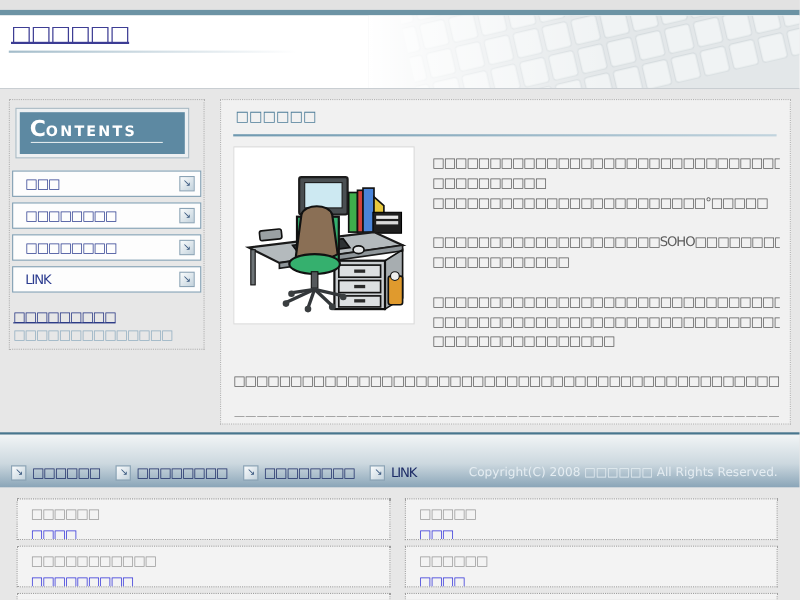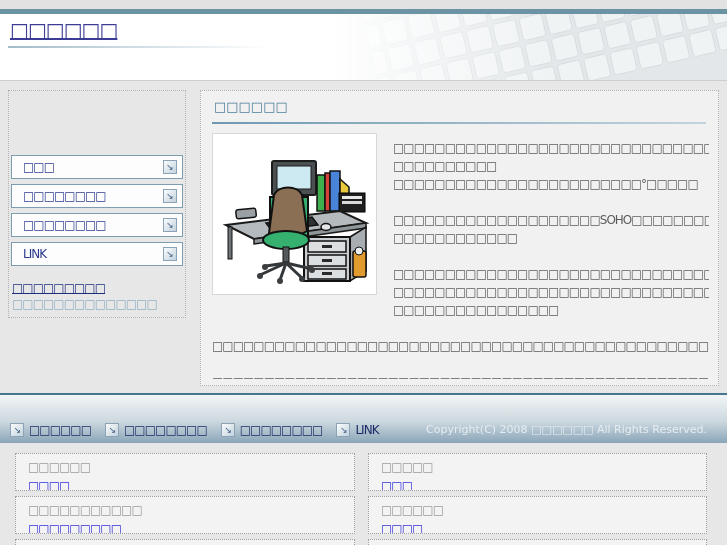--- a/index.html
+++ b/index.html
@@ -106,20 +106,26 @@
           <rect x="40" y="-40" width="440" height="120" fill="url(#keys)"></rect>
           <rect x="-50" y="42" width="130" height="60" rx="6" fill="#cdd3d6" stroke="#bfc6c9"></rect>
         </g>
       </svg>
     </div>
     <a class="site-title">□□□□□□</a>
     <div class="title-rule"></div>
   </div>
 
   <div class="sidebar">
+    <div class="contents-frame">
+      <div class="contents-inner">
+        <span class="big">C</span><span class="rest">ONTENTS</span>
+        <div class="contents-underline"></div>
+      </div>
+    </div>
     <nav class="menu">
       <a class="menu-item">
         <span class="mlabel">□□□</span>
         <span class="arrow-ic">↘</span>
       </a>
       <a class="menu-item">
         <span class="mlabel">□□□□□□□□</span>
         <span class="arrow-ic">↘</span>
       </a>
       <a class="menu-item">

